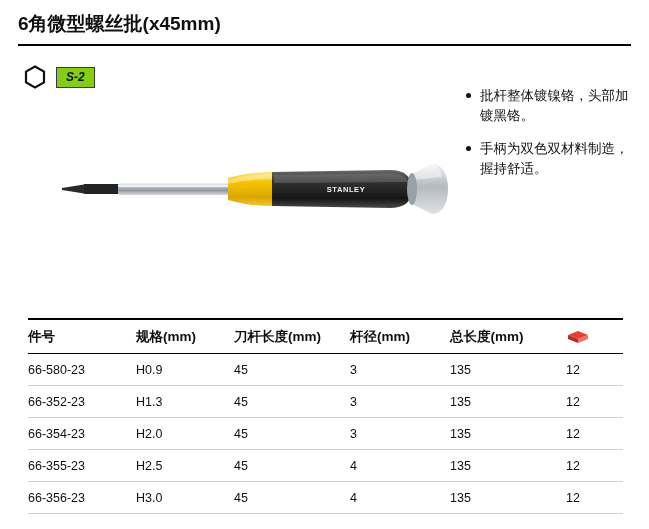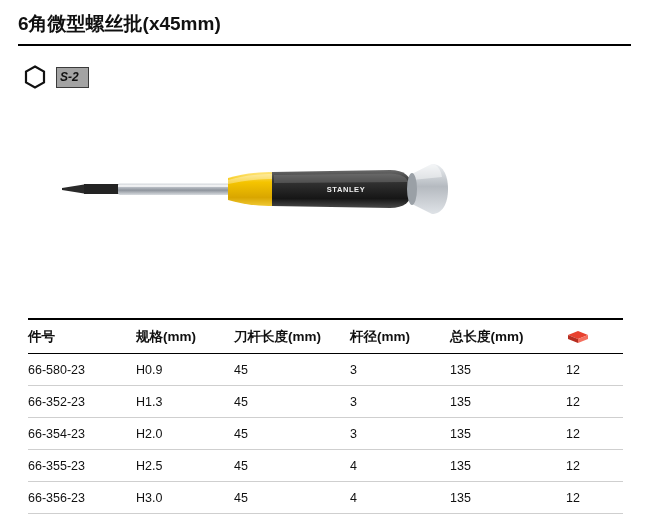--- a/index.html
+++ b/index.html
@@ -53,23 +53,23 @@
     display: flex;
     align-items: center;
     gap: 8px;
   }
   .hex-icon {
     width: 26px;
     height: 26px;
     display: block;
   }
   .s2-badge {
-    background: #a3a3a3;
+    background: #84cc16;
     border: 1px solid #3a3a3a;
-    padding: 2px 9px 3px 3px;
+    padding: 2px 9px 3px 9px;
     font-size: 12px;
     font-weight: bold;
     font-style: italic;
     color: #111111;
     line-height: 14px;
   }
 
   
   .bullets {
     position: absolute;
@@ -162,20 +162,22 @@
   <div class="title-rule"></div>
 
   <div class="badge-row">
     <svg class="hex-icon" viewBox="0 0 26 26">
       <polygon points="13,2.5 22,7.6 22,18.4 13,23.5 4,18.4 4,7.6" fill="none" stroke="#111111" stroke-width="2.2"></polygon>
     </svg>
     <div class="s2-badge">S-2</div>
   </div>
 
   <div class="bullets">
+    <div class="bullet-item">批杆整体镀镍铬，头部加镀黑铬。</div>
+    <div class="bullet-item">手柄为双色双材料制造，握持舒适。</div>
   </div>
 
   <svg class="product" viewBox="0 0 390 120">
     <defs>
       <linearGradient id="shaftGrad" x1="0" y1="0" x2="0" y2="1">
         <stop offset="0%" stop-color="#f2f3f5"></stop>
         <stop offset="35%" stop-color="#b9bec5"></stop>
         <stop offset="60%" stop-color="#8e949c"></stop>
         <stop offset="100%" stop-color="#d8dce0"></stop>
       </linearGradient>

